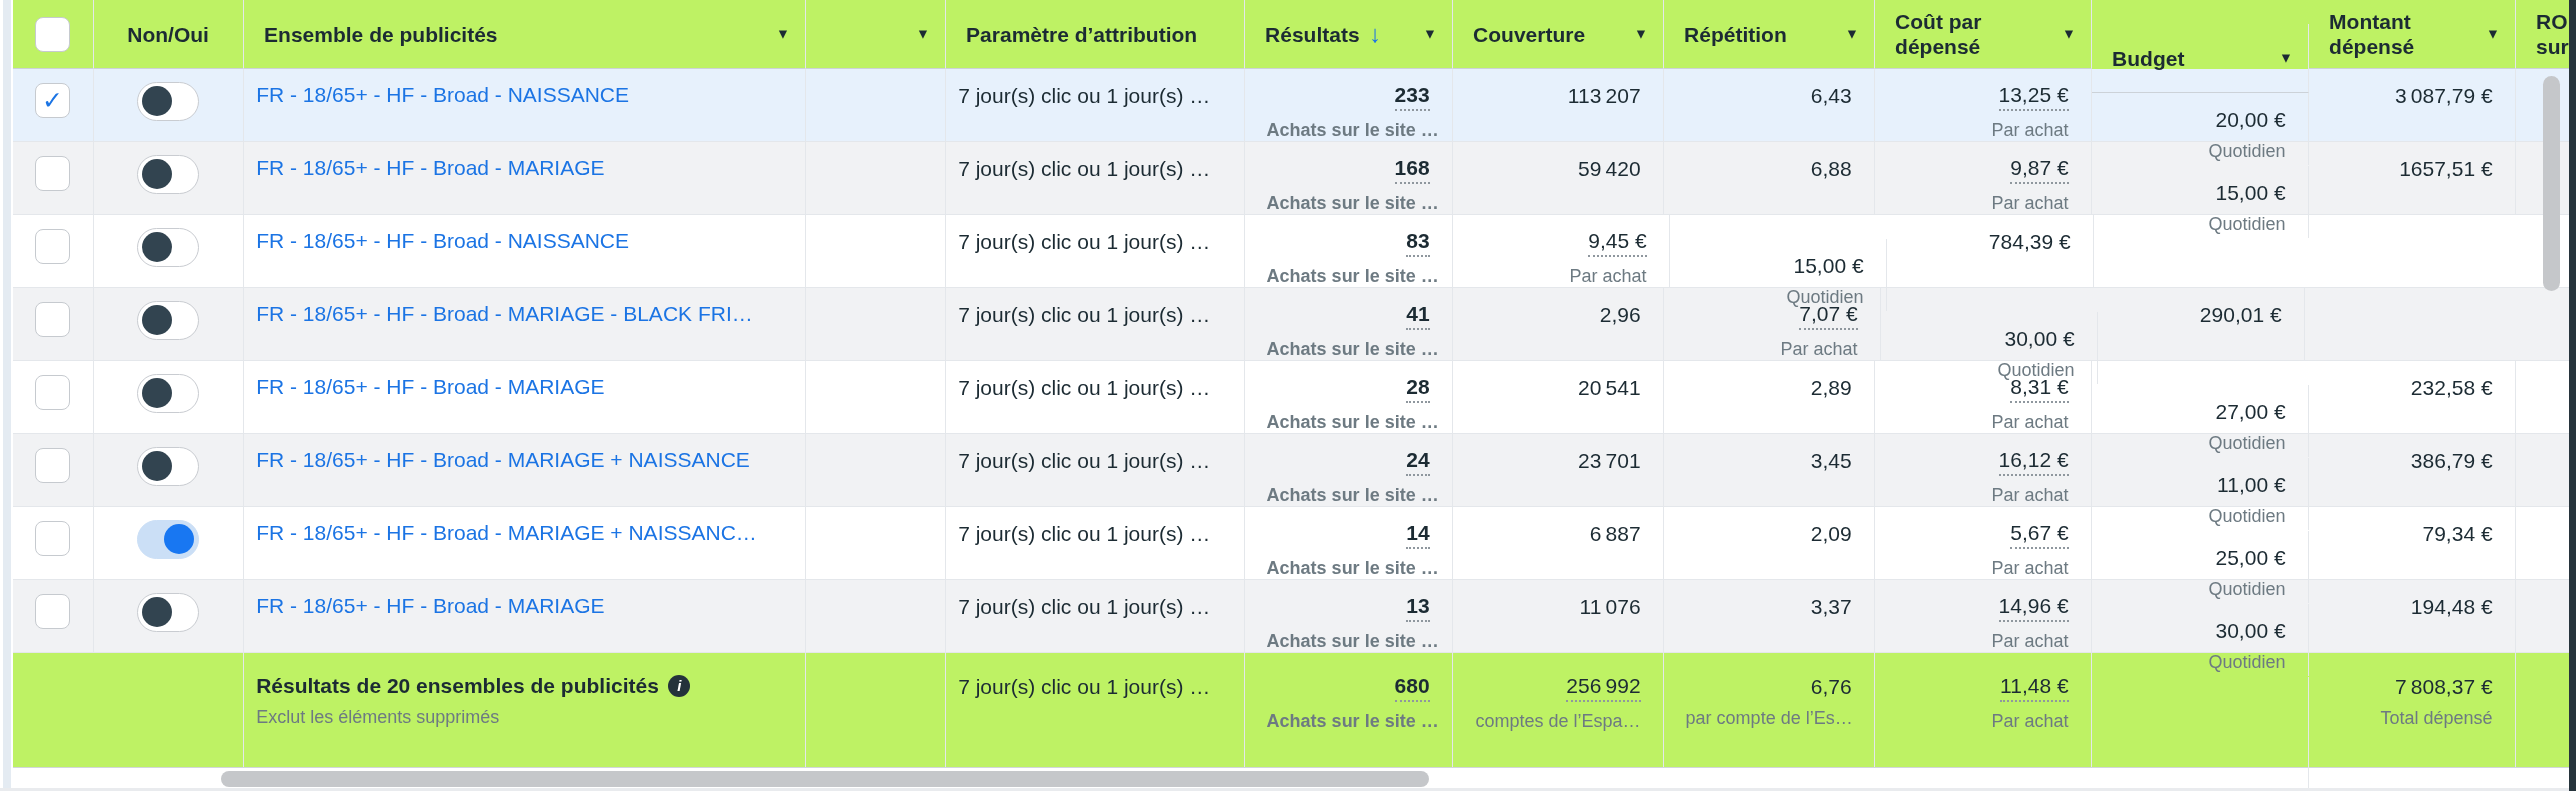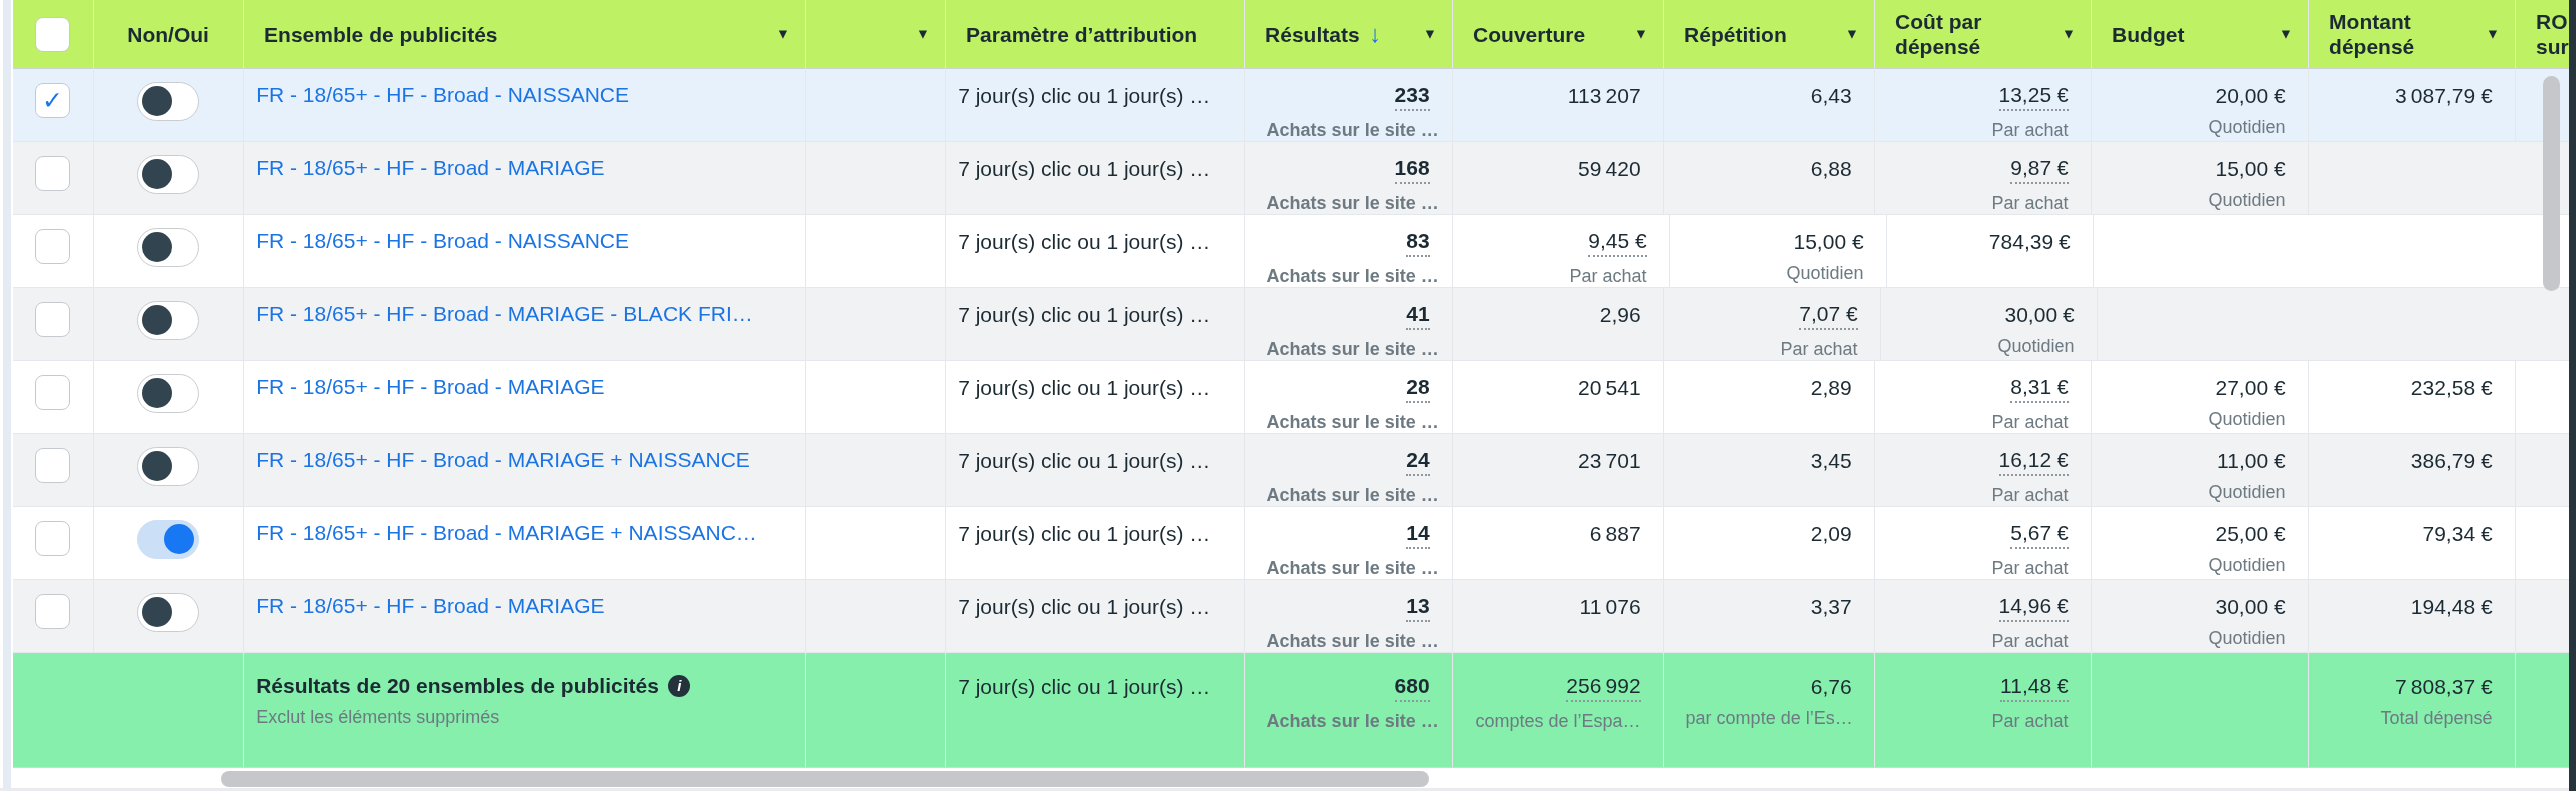--- a/index.html
+++ b/index.html
@@ -30,21 +30,21 @@
   
   .c-select{width:81px;}
   .c-toggle{width:150px;}
   .c-name{width:562px;}
   .c-gap{width:140px;}
   .c-attr{width:299px;}
   .c-res{width:208px;font-weight:bold;}
   .c-cov{width:211px;}
   .c-freq{width:211px;}
   .c-cost{width:217px;}
-  .c-budget{width:217px;}
+  .c-budget{width:217px;margin-top:24px;}
   .c-spent{width:207px;}
   .c-ro{flex:1;}
   .c-selecttoggle{width:231px;}
 
   
   .thead{display:flex;height:69px;background:#bef264;}
   .th{display:flex;align-items:center;height:69px;padding:0 17.4px 0 20.5px;
       font-weight:700;font-size:21px;border-bottom:0.8px solid var(--hline);}
   .th .hlabel{line-height:25px;}
   .th.center{justify-content:center;padding:0;}
@@ -75,21 +75,21 @@
 
   
   .swcell{padding:12.6px 0 0 0;text-align:center;}
   .switch{display:inline-block;width:62px;height:39px;border-radius:20.5px;position:relative;cursor:pointer;}
   .switch.off{background:#fff;border:1.6px solid #c9ccd1;}
   .switch.off::after{content:"";position:absolute;left:4px;top:3.2px;width:30px;height:30px;border-radius:50%;background:#324450;}
   .switch.on{background:#cbdff6;border:1.6px solid #cbdff6;}
   .switch.on::after{content:"";position:absolute;right:4px;top:3.2px;width:30px;height:30px;border-radius:50%;background:#1877f2;}
 
   
-  .tfoot{display:flex;height:115px;background:#86efac;border-bottom:0.8px solid #d2d6da;}
+  .tfoot{display:flex;height:115px;background:#bef264;border-bottom:0.8px solid #d2d6da;}
   .tfoot .td{height:100%;padding-top:20.5px;}
   .ft-title{font-weight:700;font-size:21px;display:flex;align-items:center;gap:9.5px;}
   .info-icon{display:inline-flex;align-items:center;justify-content:center;width:22px;height:22px;border-radius:50%;
       background:#24323b;color:#fff;font-size:15px;font-weight:700;font-style:italic;}
   .ft-note{font-size:18px;color:var(--sub);margin-top:9.5px;}
 
   
   .h-scrollbar{position:absolute;left:221px;top:771px;width:1208px;height:16px;border-radius:8px;background:var(--scroll);}
   .v-scrollbar{position:absolute;left:2543px;top:76px;width:17.4px;height:215px;border-radius:8.7px;background:var(--scroll);}
   .bottom-edge{position:absolute;left:0;top:788px;width:2576px;height:3.2px;background:#e9ebee;}
@@ -222,20 +222,23 @@
           <span class="plainv">6,88</span>
         </div>
         <div class="td c-cost rightal">
           <span class="dotted">9,87 €</span>
           <div class="sub">Par achat</div>
         </div>
         <div class="td c-budget rightal">
           <span class="plainv">15,00 €</span>
           <div class="sub">Quotidien</div>
         </div>
+        <div class="td c-spent rightal">
+          <span class="plainv">1657,51 €</span>
+        </div>
         <div class="td c-ro"></div>
       </div>
 
       <div class="tr">
         <div class="td c-select cbcell">
           <span class="cb"></span>
         </div>
         <div class="td c-toggle swcell">
           <span class="switch off"></span>
         </div>
@@ -285,20 +288,23 @@
         <div class="td c-freq rightal">
           <span class="plainv">2,96</span>
         </div>
         <div class="td c-cost rightal">
           <span class="dotted">7,07 €</span>
           <div class="sub">Par achat</div>
         </div>
         <div class="td c-budget rightal">
           <span class="plainv">30,00 €</span>
           <div class="sub">Quotidien</div>
+        </div>
+        <div class="td c-spent rightal">
+          <span class="plainv">290,01 €</span>
         </div>
         <div class="td c-ro"></div>
       </div>
 
       <div class="tr">
         <div class="td c-select cbcell">
           <span class="cb"></span>
         </div>
         <div class="td c-toggle swcell">
           <span class="switch off"></span>

